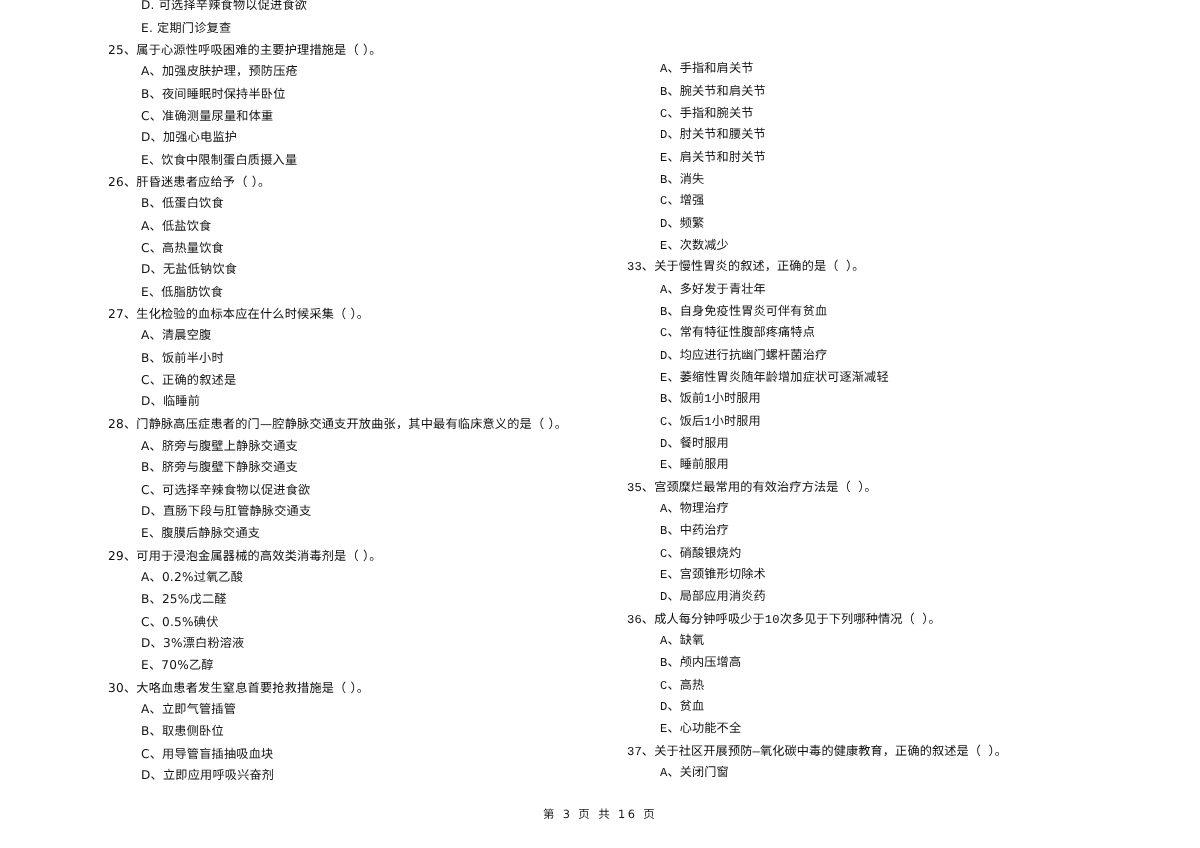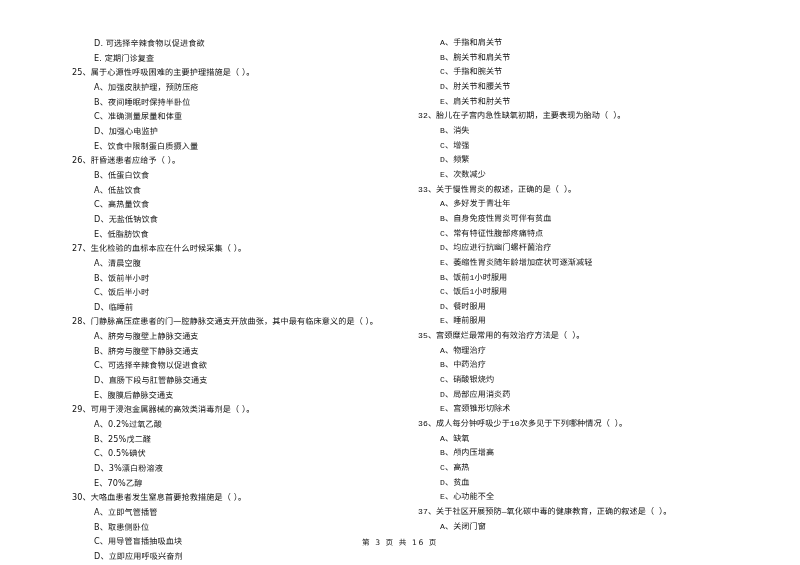--- a/index.html
+++ b/index.html
@@ -24,21 +24,21 @@
     background: #ffffff;
   }
   .columns {
     position: absolute;
     top: 36px;
     left: 0;
     width: 800px;
     height: 488px;
     display: flex;
     flex-direction: row;
-    align-items: flex-start;
+    align-items: flex-end;
   }
   .column {
     box-sizing: border-box;
     overflow: hidden;
   }
   .column-left {
     width: 400px;
     padding-left: 72px;
     padding-right: 8px;
   }
@@ -117,21 +117,21 @@
         <div class="opt">A、低盐饮食</div>
         <div class="opt">C、高热量饮食</div>
         <div class="opt">D、无盐低钠饮食</div>
         <div class="opt">E、低脂肪饮食</div>
       </div>
 
       <div class="q-block">
         <div class="q-stem">27、生化检验的血标本应在什么时候采集（    ）。</div>
         <div class="opt">A、清晨空腹</div>
         <div class="opt">B、饭前半小时</div>
-        <div class="opt">C、饭后半小时</div>
+        <div class="opt">C、正确的叙述是</div>
         <div class="opt">D、临睡前</div>
       </div>
 
       <div class="q-block">
         <div class="q-stem">28、门静脉高压症患者的门—腔静脉交通支开放曲张，其中最有临床意义的是（    ）。</div>
         <div class="opt">A、脐旁与腹壁上静脉交通支</div>
         <div class="opt">B、脐旁与腹壁下静脉交通支</div>
         <div class="opt">C、可选择辛辣食物以促进食欲</div>
         <div class="opt">D、直肠下段与肛管静脉交通支</div>
         <div class="opt">E、腹膜后静脉交通支</div>
@@ -161,21 +161,20 @@
 
       <div class="q-block orphan">
         <div class="opt">A、手指和肩关节</div>
         <div class="opt">B、腕关节和肩关节</div>
         <div class="opt">C、手指和腕关节</div>
         <div class="opt">D、肘关节和腰关节</div>
         <div class="opt">E、肩关节和肘关节</div>
       </div>
 
       <div class="q-block">
-        <div class="q-stem">32、胎儿在子宫内急性缺氧初期，主要表现为胎动（    ）。</div>
         <div class="opt">B、消失</div>
         <div class="opt">C、增强</div>
         <div class="opt">D、频繁</div>
         <div class="opt">E、次数减少</div>
       </div>
 
       <div class="q-block">
         <div class="q-stem">33、关于慢性胃炎的叙述，正确的是（    ）。</div>
         <div class="opt">A、多好发于青壮年</div>
         <div class="opt">B、自身免疫性胃炎可伴有贫血</div>
@@ -189,22 +188,22 @@
         <div class="opt">C、饭后1小时服用</div>
         <div class="opt">D、餐时服用</div>
         <div class="opt">E、睡前服用</div>
       </div>
 
       <div class="q-block">
         <div class="q-stem">35、宫颈糜烂最常用的有效治疗方法是（    ）。</div>
         <div class="opt">A、物理治疗</div>
         <div class="opt">B、中药治疗</div>
         <div class="opt">C、硝酸银烧灼</div>
+        <div class="opt">E、宫颈锥形切除术</div>
         <div class="opt">D、局部应用消炎药</div>
-        <div class="opt">E、宫颈锥形切除术</div>
       </div>
 
       <div class="q-block">
         <div class="q-stem">36、成人每分钟呼吸少于10次多见于下列哪种情况（    ）。</div>
         <div class="opt">A、缺氧</div>
         <div class="opt">B、颅内压增高</div>
         <div class="opt">C、高热</div>
         <div class="opt">D、贫血</div>
         <div class="opt">E、心功能不全</div>
       </div>

